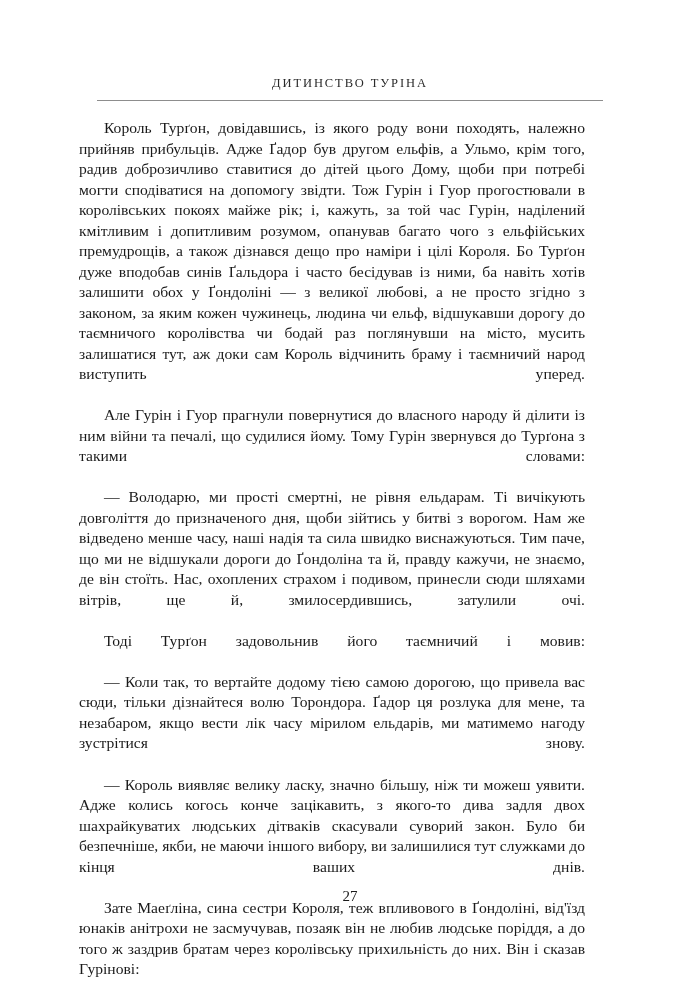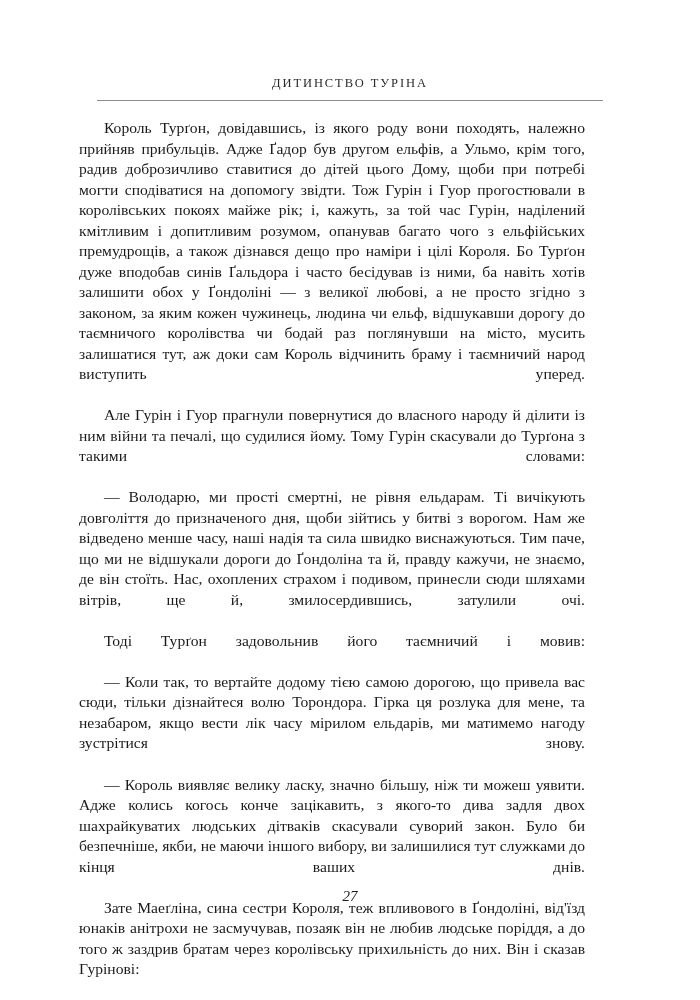--- a/index.html
+++ b/index.html
@@ -71,37 +71,36 @@
   }
 
   .folio {
     position: absolute;
     left: 0;
     top: 888px;
     width: 700px;
     text-align: center;
     font-size: 15px;
     color: #1a1a1a;
-    font-style: italic;
   }
 </style>
 </head>
 <body>
 
 <div class="page">
 
   <div class="running-header">Дитинство Туріна</div>
 
   <div class="header-rule"></div>
 
   <div class="body-text">
       <p>Король Турґон, довідавшись, із якого роду вони походять, належно прийняв прибульців. Адже Ґадор був другом ельфів, а Ульмо, крім того, радив доброзичливо ставитися до дітей цього Дому, щоби при потребі могти сподіватися на допомогу звідти. Тож Гурін і Гуор прогостювали в королівських покоях майже рік; і, кажуть, за той час Гурін, наділений кмітливим і допитливим розумом, опанував багато чого з ельфійських премудрощів, а також дізнався дещо про наміри і цілі Короля. Бо Турґон дуже вподобав синів Ґальдора і часто бесідував із ними, ба навіть хотів залишити обох у Ґондоліні — з великої любові, а не просто згідно з законом, за яким кожен чужинець, людина чи ельф, відшукавши дорогу до таємничого королівства чи бодай раз поглянувши на місто, мусить залишатися тут, аж доки сам Король відчинить браму і таємничий народ виступить уперед.</p>
-      <p>Але Гурін і Гуор прагнули повернутися до власного народу й ділити із ним війни та печалі, що судилися йому. Тому Гурін скасували до Турґона з такими словами:</p>
+      <p>Але Гурін і Гуор прагнули повернутися до власного народу й ділити із ним війни та печалі, що судилися йому. Тому Гурін звернувся до Турґона з такими словами:</p>
       <p>— Володарю, ми прості смертні, не рівня ельдарам. Ті вичікують довголіття до призначеного дня, щоби зійтись у битві з ворогом. Нам же відведено менше часу, наші надія та сила швидко виснажуються. Тим паче, що ми не відшукали дороги до Ґондоліна та й, правду кажучи, не знаємо, де він стоїть. Нас, охоплених страхом і подивом, принесли сюди шляхами вітрів, ще й, змилосердившись, затулили очі.</p>
       <p>Тоді Турґон задовольнив його таємничий і мовив:</p>
-      <p>— Коли так, то вертайте додому тією самою дорогою, що привела вас сюди, тільки дізнайтеся волю Торондора. Гірка ця розлука для мене, та незабаром, якщо вести лік часу мірилом ельдарів, ми матимемо нагоду зустрітися знову.</p>
+      <p>— Коли так, то вертайте додому тією самою дорогою, що привела вас сюди, тільки дізнайтеся волю Торондора. Ґадор ця розлука для мене, та незабаром, якщо вести лік часу мірилом ельдарів, ми матимемо нагоду зустрітися знову.</p>
       <p>— Король виявляє велику ласку, значно більшу, ніж ти можеш уявити. Адже колись когось конче зацікавить, з якого-то дива задля двох шахрайкуватих людських дітваків скасували суворий закон. Було би безпечніше, якби, не маючи іншого вибору, ви залишилися тут служками до кінця ваших днів.</p>
       <p>Зате Маеґліна, сина сестри Короля, теж впливового в Ґондоліні, від'їзд юнаків анітрохи не засмучував, позаяк він не любив людське поріддя, а до того ж заздрив братам через королівську прихильність до них. Він і сказав Гурінові:</p>
     </div>
 
   <div class="folio">27</div>
 
 </div>
 
 </body></html>

